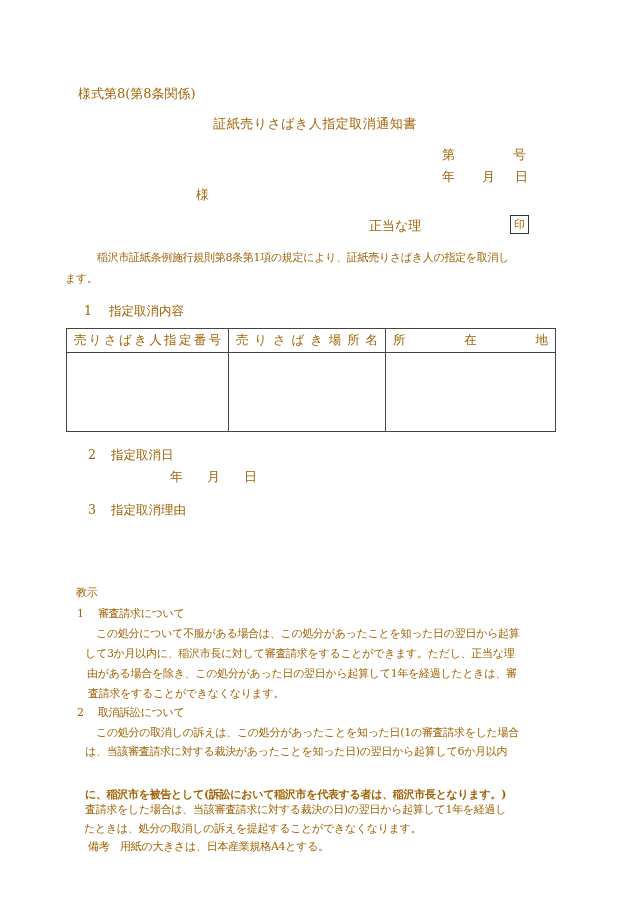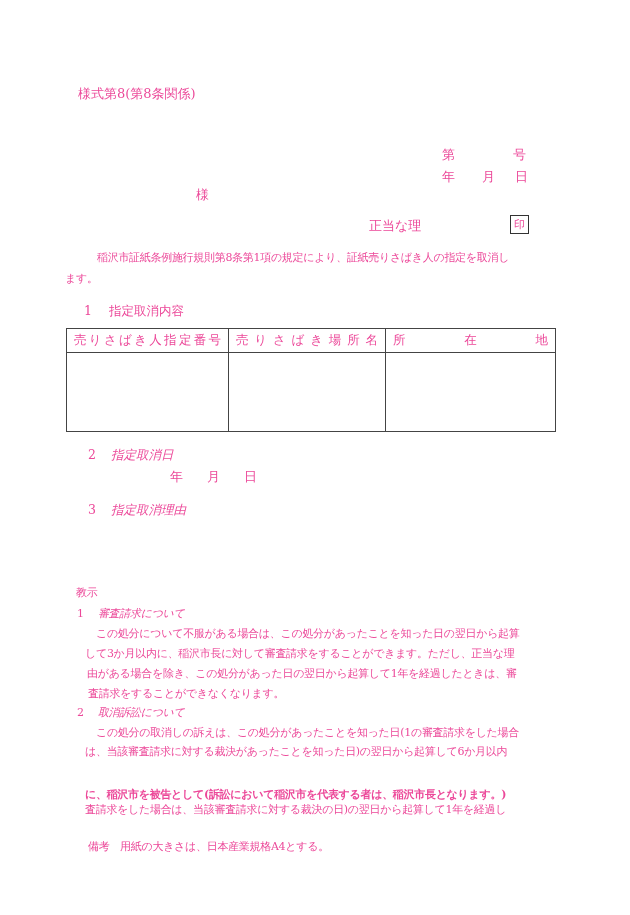--- a/index.html
+++ b/index.html
@@ -1,21 +1,21 @@
 <!DOCTYPE html>
 <html lang="ja"><head>
 <meta charset="utf-8">
 <style>
   html,body{margin:0;padding:0;background:#ffffff;}
   .page{
     position:relative;
     width:630px;height:915px;
     background:#ffffff;
     font-family:"DejaVu Serif","Liberation Serif",serif;
-    color:#ec4899;
+    color:#a16207;
     overflow:hidden;
   }
   .line{position:absolute;white-space:nowrap;line-height:1.15;}
   .fs13{font-size:13px;}
   .fs12{font-size:11px;letter-spacing:-0.3px;}
   .fs125{font-size:12.5px;}
   .title{width:100%;text-align:center;letter-spacing:0.5px;}
   .seal{
     position:absolute;
     width:17px;height:17px;
@@ -32,30 +32,31 @@
   table.cancel td,table.cancel th{
     border:1px solid #444;
     font-weight:normal;
     font-size:12.5px;
     padding:0 7px;
     vertical-align:middle;
     overflow:hidden;
   }
   table.cancel thead th{height:23px;}
   table.cancel tbody td{height:78px;}
-  .num-gap{display:inline-block;margin-left:11px;font-style:italic;}
+  .num-gap{display:inline-block;margin-left:11px;}
   .num-gap-wide{display:inline-block;margin-left:13px;}
 </style>
 </head>
 <body>
 
 <div class="page">
 
   <div class="line fs13" style="left:78px;top:87px;">様式第8(第8条関係)</div>
 
+  <div class="line fs13 title" style="left:0;top:117px;">証紙売りさばき人指定取消通知書</div>
 
   <div class="line fs13" style="left:0;top:148px;width:630px;">
     <span style="position:absolute;left:442px;">第</span>
     <span style="position:absolute;left:513px;">号</span>
   </div>
 
   <div class="line fs13" style="left:0;top:170px;width:630px;">
     <span style="position:absolute;left:442px;">年</span>
     <span style="position:absolute;left:482px;">月</span>
     <span style="position:absolute;left:515px;">日</span>
@@ -153,16 +154,17 @@
   <div class="line fs12" style="left:88px;top:688px;">査請求をすることができなくなります。</div>
 
   <div class="line fs12" style="left:77px;top:707px;">
     <span>2</span>
     <span class="num-gap">取消訴訟について</span>
   </div>
   <div class="line fs12" style="left:96px;top:727px;">この処分の取消しの訴えは、この処分があったことを知った日(1の審査請求をした場合</div>
   <div class="line fs12" style="left:85px;top:746px;">は、当該審査請求に対する裁決があったことを知った日)の翌日から起算して6か月以内</div>
   <div class="line fs12" style="left:85px;top:789px;font-weight:bold;">に、稲沢市を被告として(訴訟において稲沢市を代表する者は、稲沢市長となります。)</div>
   <div class="line fs12" style="left:85px;top:804px;">査請求をした場合は、当該審査請求に対する裁決の日)の翌日から起算して1年を経過し</div>
+  <div class="line fs12" style="left:84px;top:823px;">たときは、処分の取消しの訴えを提起することができなくなります。</div>
 
   <div class="line fs12" style="left:88px;top:841px;">備考　用紙の大きさは、日本産業規格A4とする。</div>
 
 </div>
 
 </body></html>

